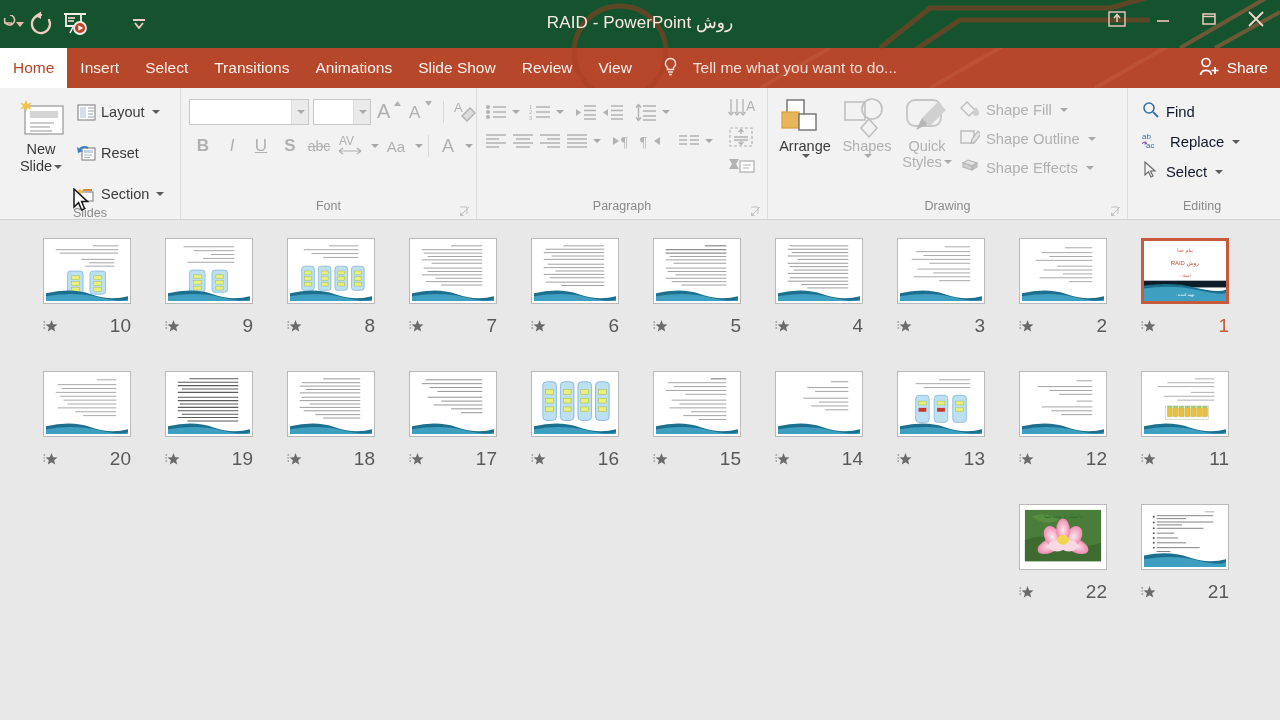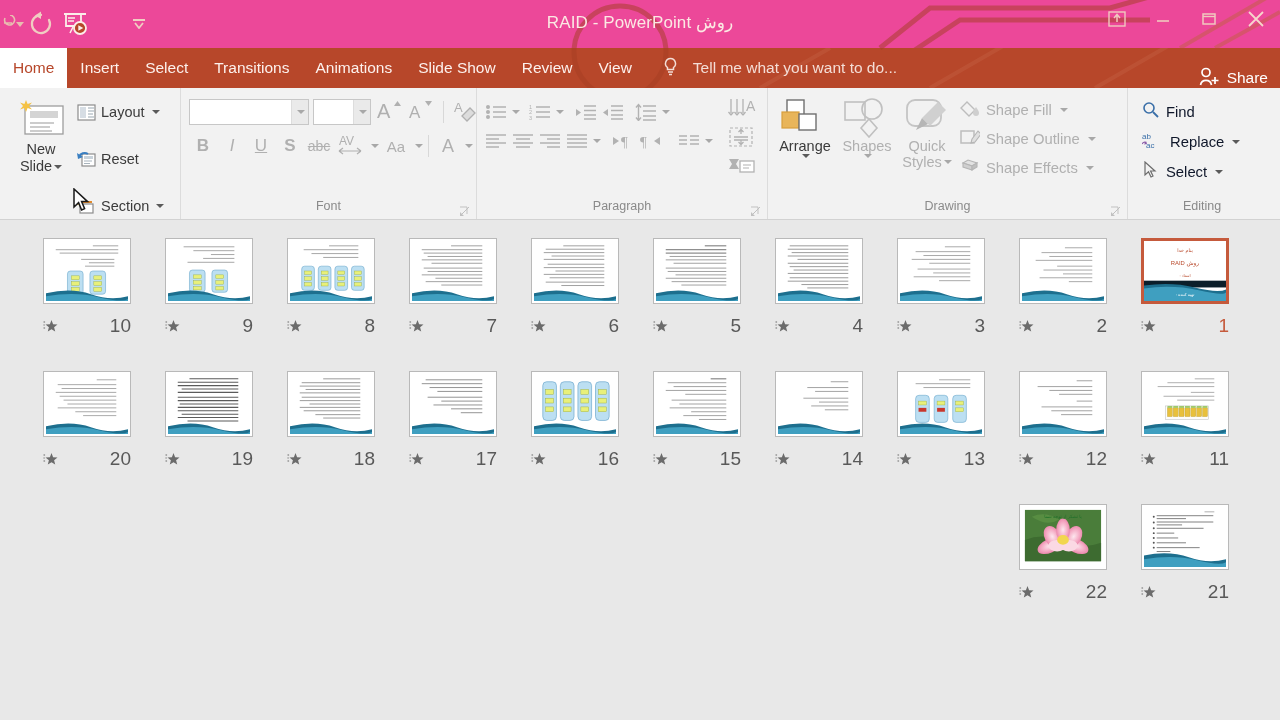--- a/index.html
+++ b/index.html
@@ -7,21 +7,21 @@
     width: 1280px; height: 720px;
     overflow: hidden;
     font-family: "Liberation Sans", sans-serif;
     background: #e8e8e8;
   }
 
   
   .titlebar {
     position: relative;
     height: 48px;
-    background: #ec4899;
+    background: #14532d;
     overflow: hidden;
   }
   .titlebar-deco {
     position: absolute; inset: 0;
     opacity: .5;
     pointer-events: none;
   }
   .qat {
     position: absolute; left: 0; top: 0;
     height: 48px;
@@ -86,21 +86,21 @@
     position: relative;
     z-index: 2;
     display: flex; align-items: center;
     gap: 15px;
     margin-left: 18px;
     color: #f4ddd6;
     font-size: 15.5px;
     white-space: nowrap;
   }
   .share {
-    position: absolute; right: 6px; top: 10px;
+    position: absolute; right: 6px; top: 0;
     height: 40px;
     display: flex; align-items: center; gap: 7px;
     color: #fff; font-size: 15.5px;
     z-index: 3; padding: 0 6px;
   }
 
   
   .ribbon {
     position: relative;
     height: 132px;
@@ -137,21 +137,21 @@
     display: flex; flex-direction: column; align-items: center;
     padding-top: 6px;
     color: #444;
   }
   .newslide .lbl { font-size: 14.5px; line-height: 17px; text-align: center; color: #3b3b3b; }
   .bigicon-slide {
     width: 48px; height: 40px;
     position: relative;
     margin-bottom: 3px;
   }
-  .slides-right { display: flex; flex-direction: column; padding-top: 8px; gap: 23px; }
+  .slides-right { display: flex; flex-direction: column; padding-top: 8px; gap: 17px; }
   .smallbtn {
     display: flex; align-items: center; gap: 5px;
     font-size: 14.5px; color: #3b3b3b;
     height: 24px;
     padding-right: 2px;
   }
   .smallbtn .ic { width: 20px; height: 20px; display: flex; align-items: center; justify-content: center; }
   .caret { width: 0; height: 0; border-left: 4px solid transparent; border-right: 4px solid transparent; border-top: 4.5px solid #5a5a5a; margin-left: 2px; }
   .caret.dim { border-top-color: #a8a8a8; }
 

